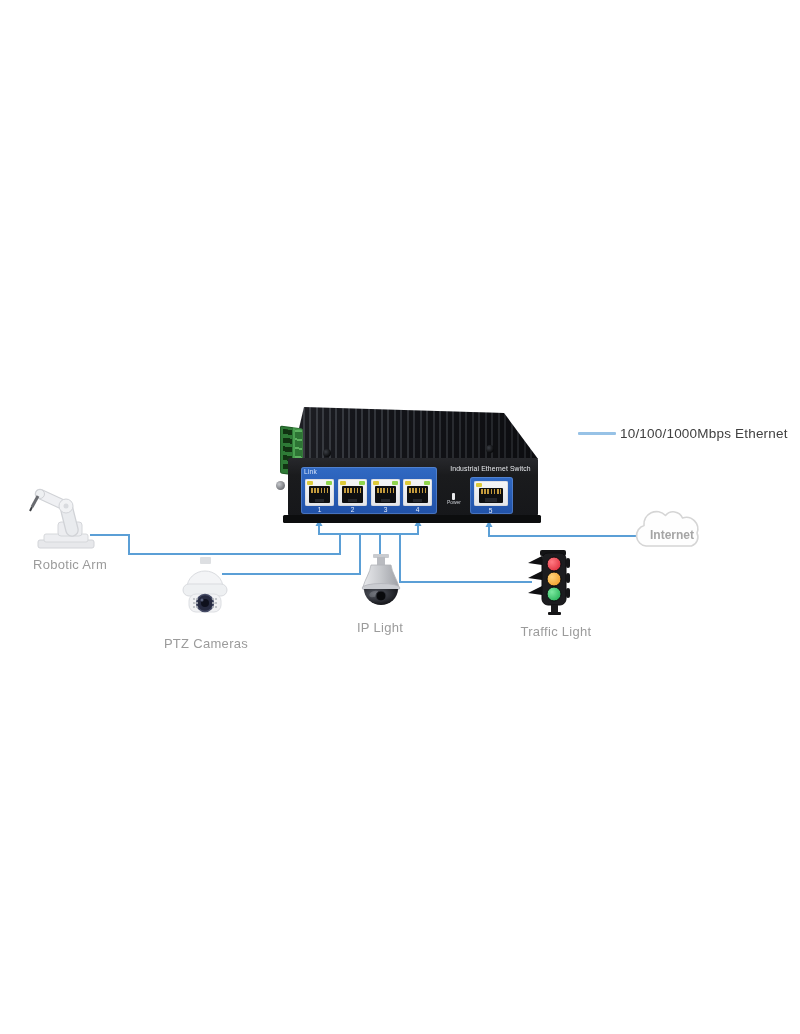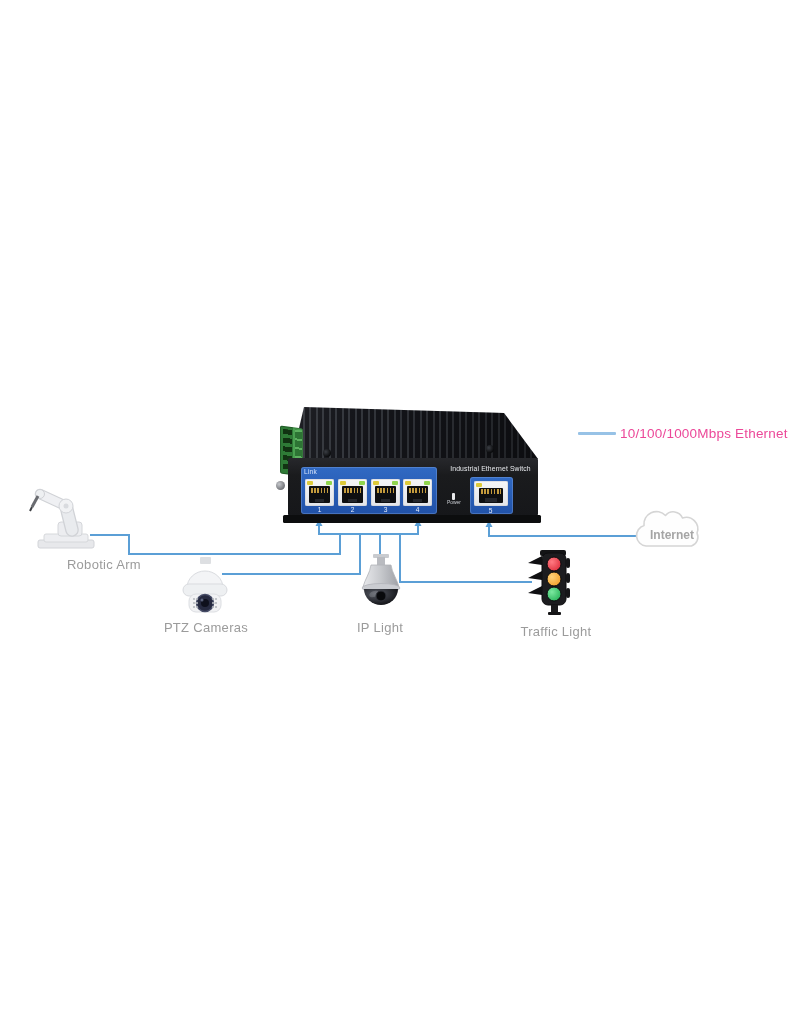--- a/index.html
+++ b/index.html
@@ -3,21 +3,21 @@
 <meta charset="utf-8">
 <style>
   html,body{margin:0;padding:0;background:#fff;}
   #canvas{position:relative;width:800px;height:1034px;background:#ffffff;overflow:hidden;
           font-family:"Liberation Sans", sans-serif;}
   .abs{position:absolute;}
   
   #lines{position:absolute;left:0;top:0;width:800px;height:1034px;}
   
   .legend-line{left:578px;top:432px;width:38px;height:3px;background:#97c2e6;border-radius:1px;}
-  .legend-label{left:620px;top:426px;font-size:13.5px;color:#ec4899;letter-spacing:.2px;white-space:nowrap;text-align:center;}
+  .legend-label{left:620px;top:426px;font-size:13.5px;color:#404040;letter-spacing:.2px;white-space:nowrap;text-align:center;}
   
   .heatsink{left:277px;top:403px;width:264px;height:58px;
     background:
       linear-gradient(100deg, rgba(255,255,255,.06) 0%, rgba(0,0,0,0) 30%, rgba(0,0,0,.38) 96%),
       repeating-linear-gradient(90deg,#33363c 0 2px,#14151a 2px 6.5px);
     clip-path:polygon(27px 4px,227px 10px,261px 56px,15px 55px);}
   .screw{width:8px;height:8px;border-radius:50%;background:radial-gradient(circle at 35% 35%,#3a3d43,#0a0b0d 70%);}
   .front{left:288px;top:458px;width:250px;height:58px;border-radius:2px;
     background:linear-gradient(180deg,#27282c,#1a1b1d 30%,#16171a);}
   .bottom-lip{left:283px;top:515px;width:258px;height:8px;background:#0c0d0e;border-radius:1.5px;}
@@ -136,21 +136,21 @@
     <line x1="48" y1="50" x2="42" y2="26" stroke="#d0d2d6" stroke-width="13.5" stroke-linecap="round"></line>
     <line x1="48" y1="50" x2="42" y2="26" stroke="#e9ebee" stroke-width="11" stroke-linecap="round"></line>
     <line x1="42" y1="26" x2="16" y2="14" stroke="#d0d2d6" stroke-width="10.5" stroke-linecap="round"></line>
     <line x1="42" y1="26" x2="16" y2="14" stroke="#eff0f3" stroke-width="8.5" stroke-linecap="round"></line>
     <circle cx="42" cy="26" r="7" fill="#f1f2f4" stroke="#d2d4d8"></circle>
     <circle cx="42" cy="26" r="2.5" fill="#d9dbdf"></circle>
     <circle cx="16" cy="14" r="4.5" fill="#eef0f2" stroke="#cfd1d5"></circle>
     <line x1="14" y1="16" x2="8" y2="27" stroke="#6a6c71" stroke-width="3"></line>
     <line x1="8" y1="27" x2="6" y2="31" stroke="#3c3e42" stroke-width="2"></line>
   </svg>
-  <div class="abs dev-label" style="left:21px;top:557px;width:120px;text-align:right;">Robotic Arm</div>
+  <div class="abs dev-label" style="left:10px;top:557px;width:120px;">Robotic Arm</div>
 
   <svg class="abs" style="left:180px;top:554px;" width="50" height="64" viewBox="0 0 50 64">
     <rect x="20" y="3" width="11" height="7" rx="1" fill="#dddfe2"></rect>
     <path d="M7,34 a18,17 0 1 1 36,0 z" fill="#f3f4f6" stroke="#dadce0"></path>
     <rect x="3" y="30" width="44" height="12" rx="6" fill="#eef0f2" stroke="#d9dbdf"></rect>
     <rect x="9" y="40" width="32" height="18" rx="7" fill="#f1f2f4" stroke="#dcdee2"></rect>
     <circle cx="25" cy="49" r="8.5" fill="#262a40" stroke="#454b66" stroke-width="1.5"></circle>
     <circle cx="25" cy="49" r="4" fill="#0e101c"></circle>
     <circle cx="22" cy="46" r="1.5" fill="#6b7390" opacity=".8"></circle>
     <g fill="#b6b9bf">
@@ -161,21 +161,21 @@
       <circle cx="14" cy="53" r="1.1"></circle>
         <circle cx="17" cy="53" r="1.1"></circle>
       <circle cx="33" cy="45" r="1.1"></circle>
         <circle cx="36" cy="45" r="1.1"></circle>
       <circle cx="33" cy="49" r="1.1"></circle>
         <circle cx="36" cy="49" r="1.1"></circle>
       <circle cx="33" cy="53" r="1.1"></circle>
         <circle cx="36" cy="53" r="1.1"></circle>
     </g>
   </svg>
-  <div class="abs dev-label" style="left:146px;top:620px;width:120px;">PTZ Cameras</div>
+  <div class="abs dev-label" style="left:146px;top:636px;width:120px;">PTZ Cameras</div>
 
   <svg class="abs" style="left:356px;top:552px;" width="50" height="62" viewBox="0 0 50 62">
     <defs>
       <linearGradient id="ipbody" x1="0" y1="0" x2="1" y2="0">
         <stop offset="0" stop-color="#e8e9ec"></stop>
           <stop offset=".5" stop-color="#c6c8cc"></stop>
           <stop offset="1" stop-color="#9ea0a6"></stop>
       </linearGradient>
       <radialGradient id="ipdome" cx=".35" cy=".3" r=".9">
         <stop offset="0" stop-color="#585c66"></stop>

